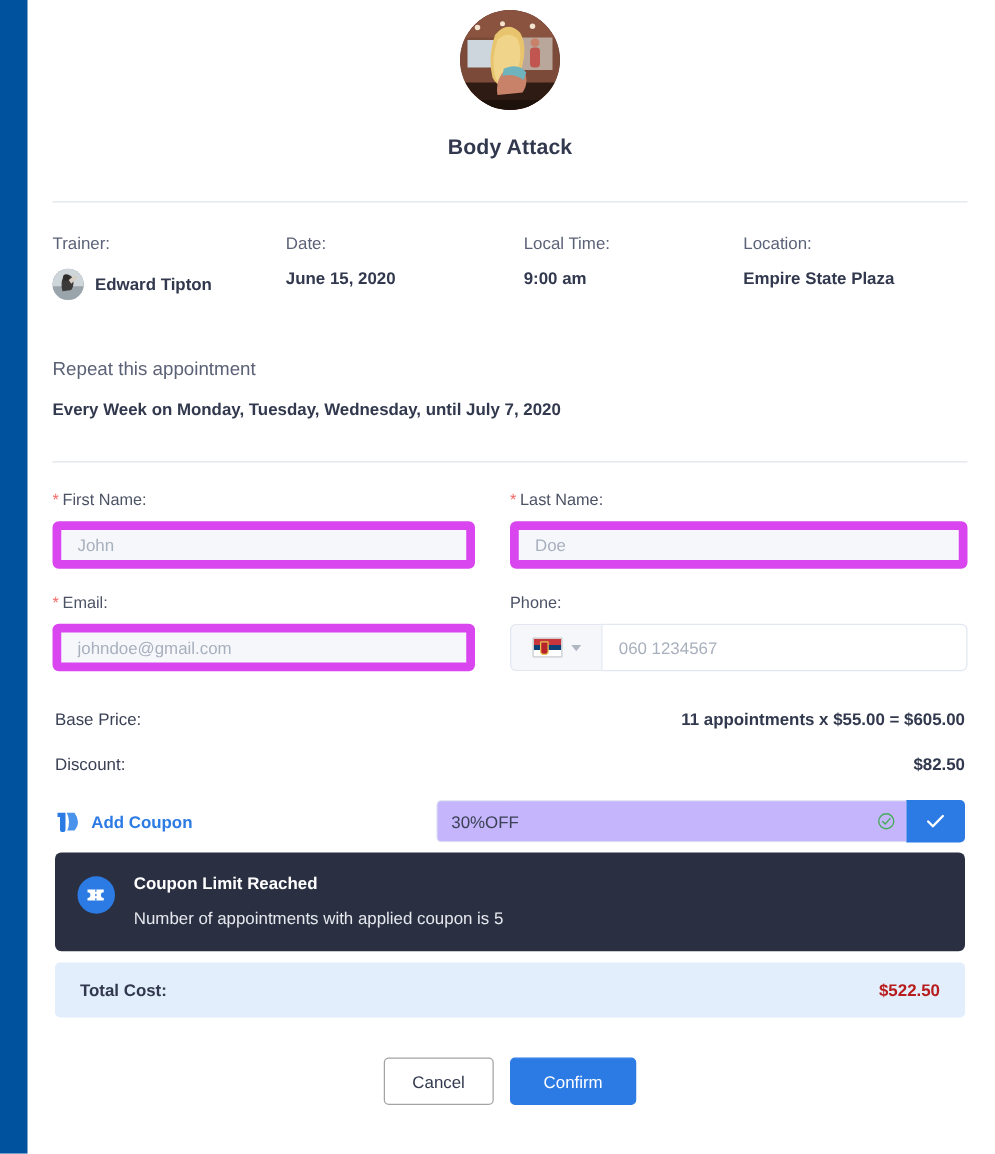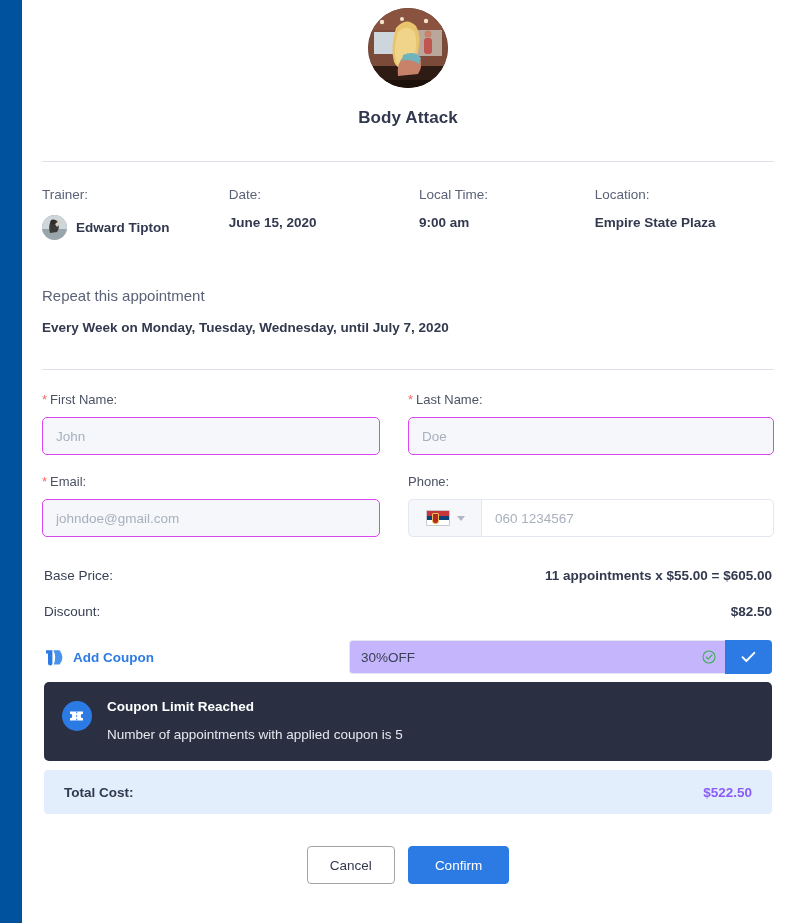--- a/index.html
+++ b/index.html
@@ -139,21 +139,21 @@
   }
   .req {
     color: #f46a6a;
     margin-right: 3px;
     font-size: 13px;
   }
 
   .input {
     width: 100%;
     height: 38px;
-    border: 1px solid #d946ef;
+    border: 7px solid #d946ef;
     border-radius: 5px;
     background: #f5f7fb;
     padding: 0 13px;
     font-size: 13.5px;
     color: #495057;
     font-family: "Liberation Sans", sans-serif;
     outline: none;
   }
   .input::placeholder { color: #a8b0bd; }
 
@@ -331,21 +331,21 @@
     padding: 0 20px;
   }
   .total-label {
     font-size: 13.5px;
     font-weight: bold;
     color: #32394e;
   }
   .total-value {
     font-size: 13.5px;
     font-weight: bold;
-    color: #8b5cf6;
+    color: #b91c1c;
   }
 
   
   .actions {
     display: flex;
     justify-content: center;
     gap: 13px;
     margin-top: 32px;
   }
   .btn {

